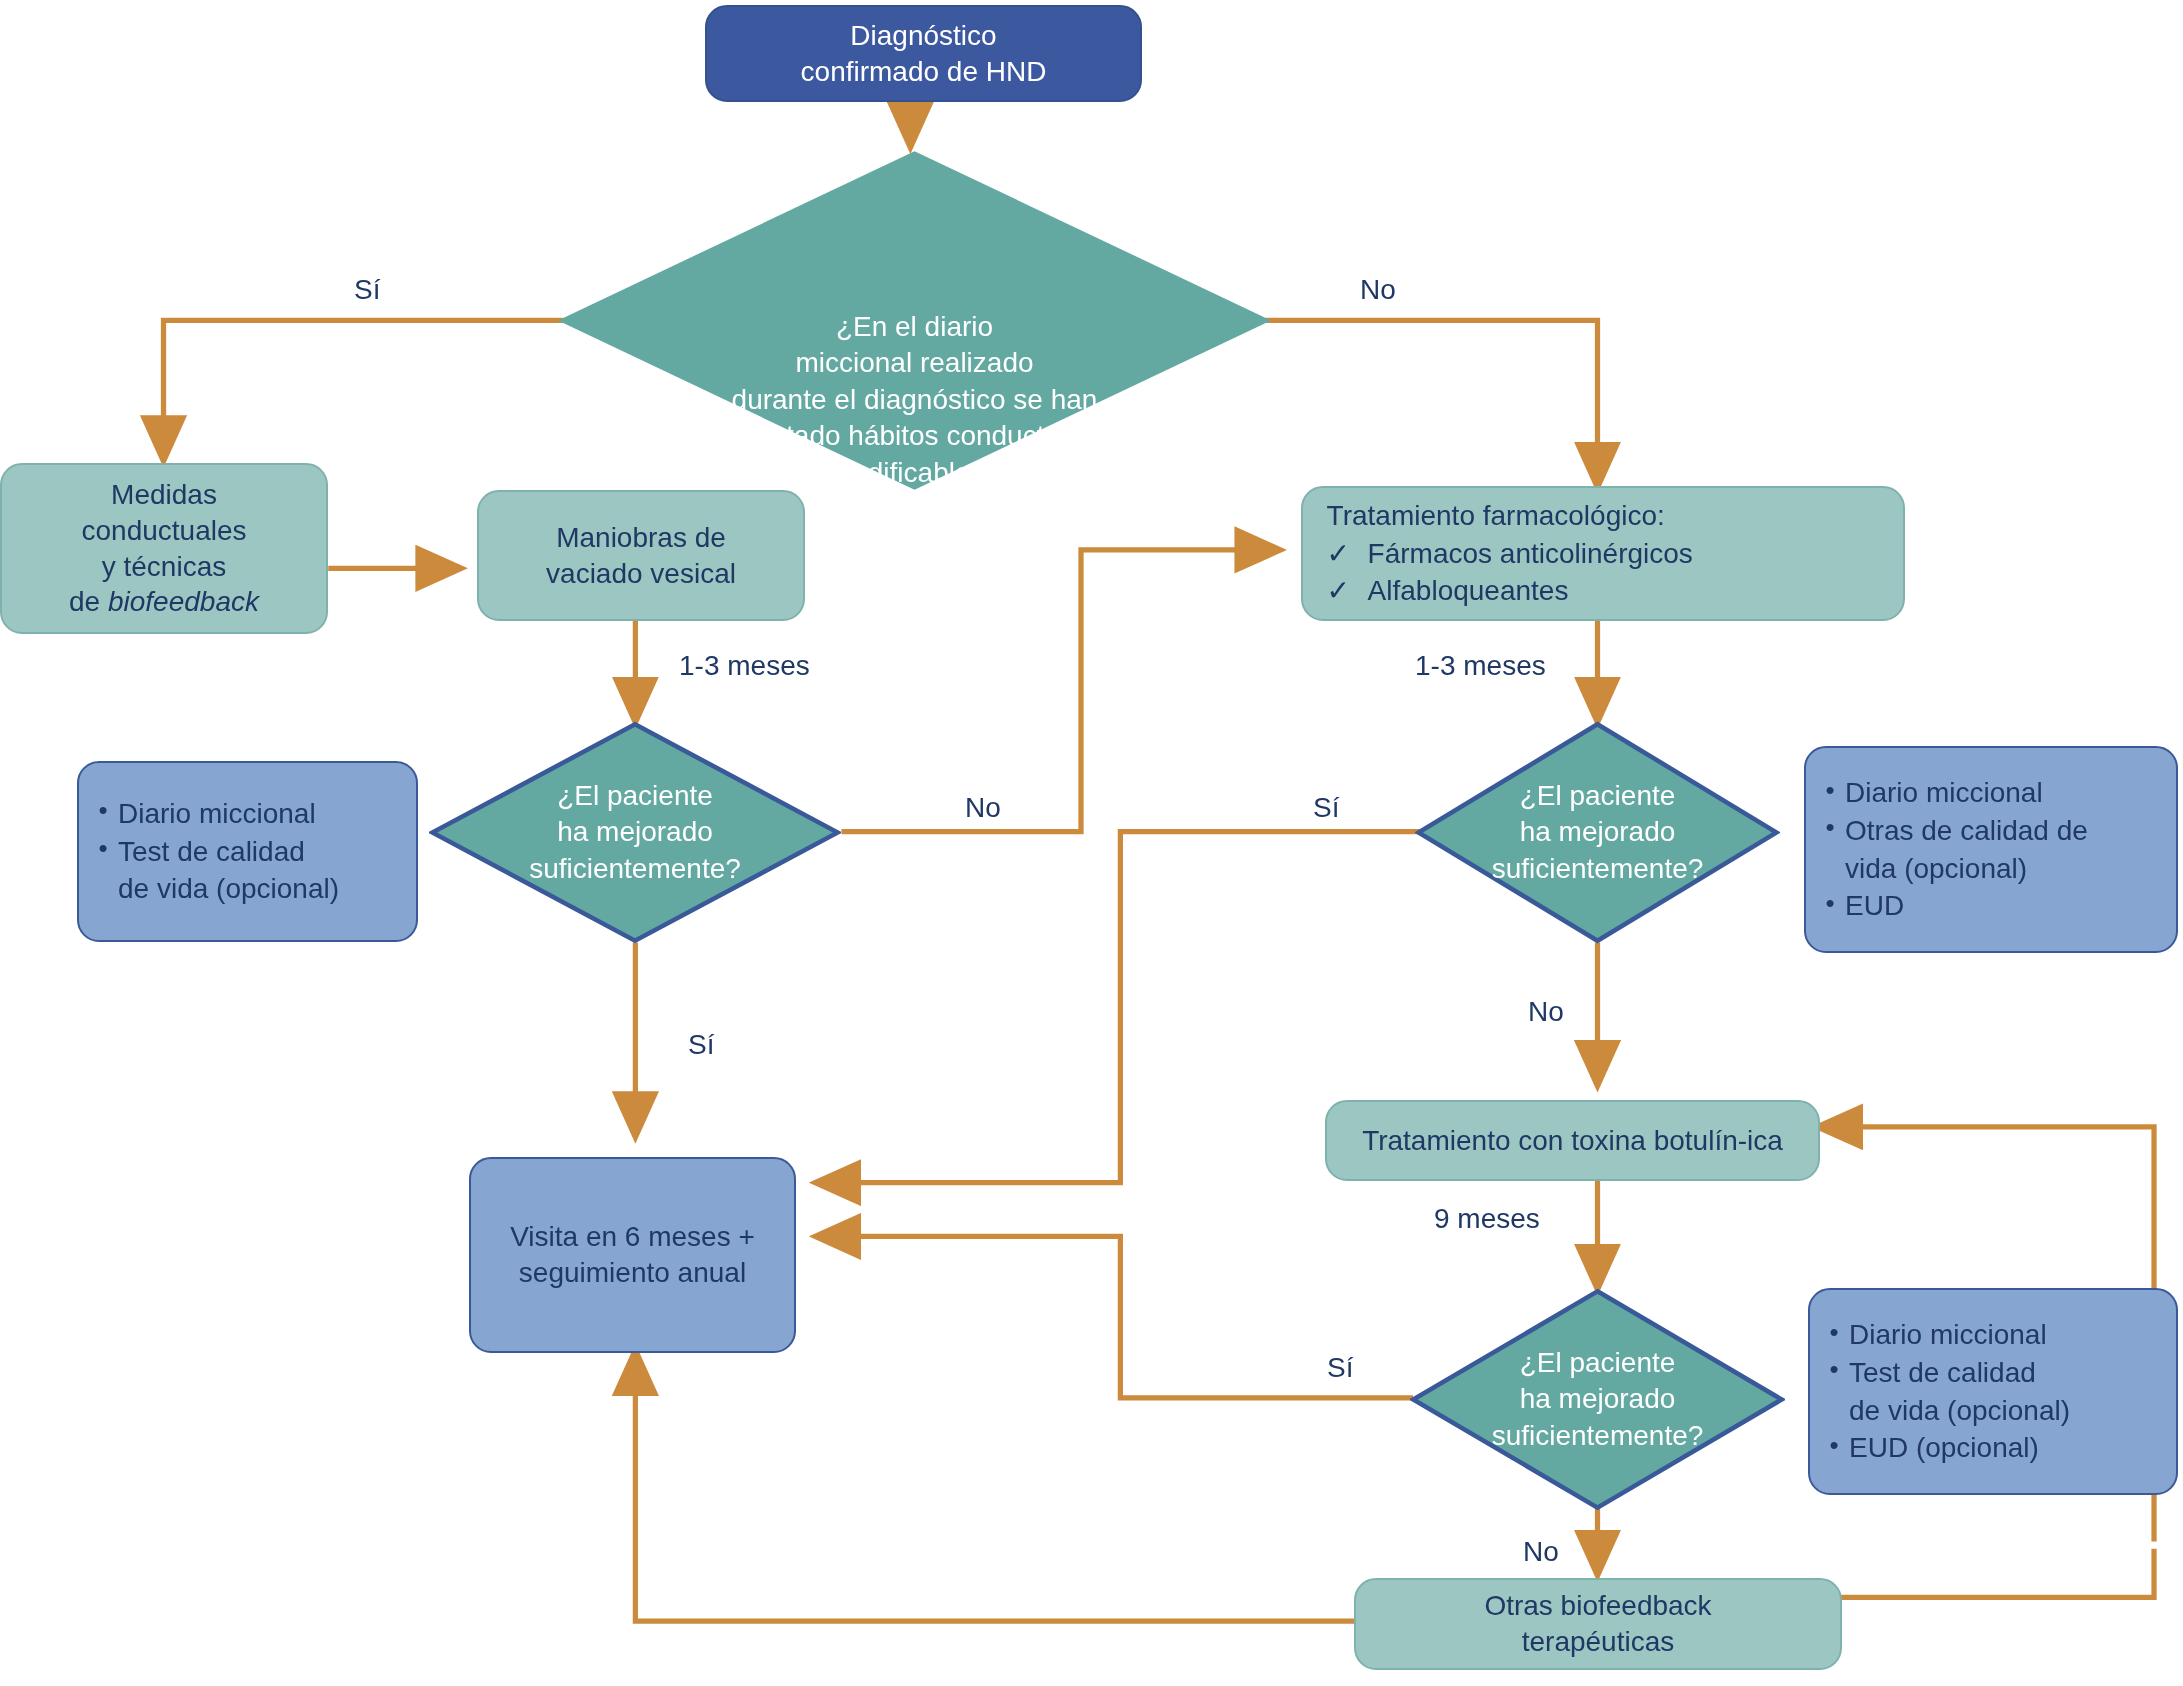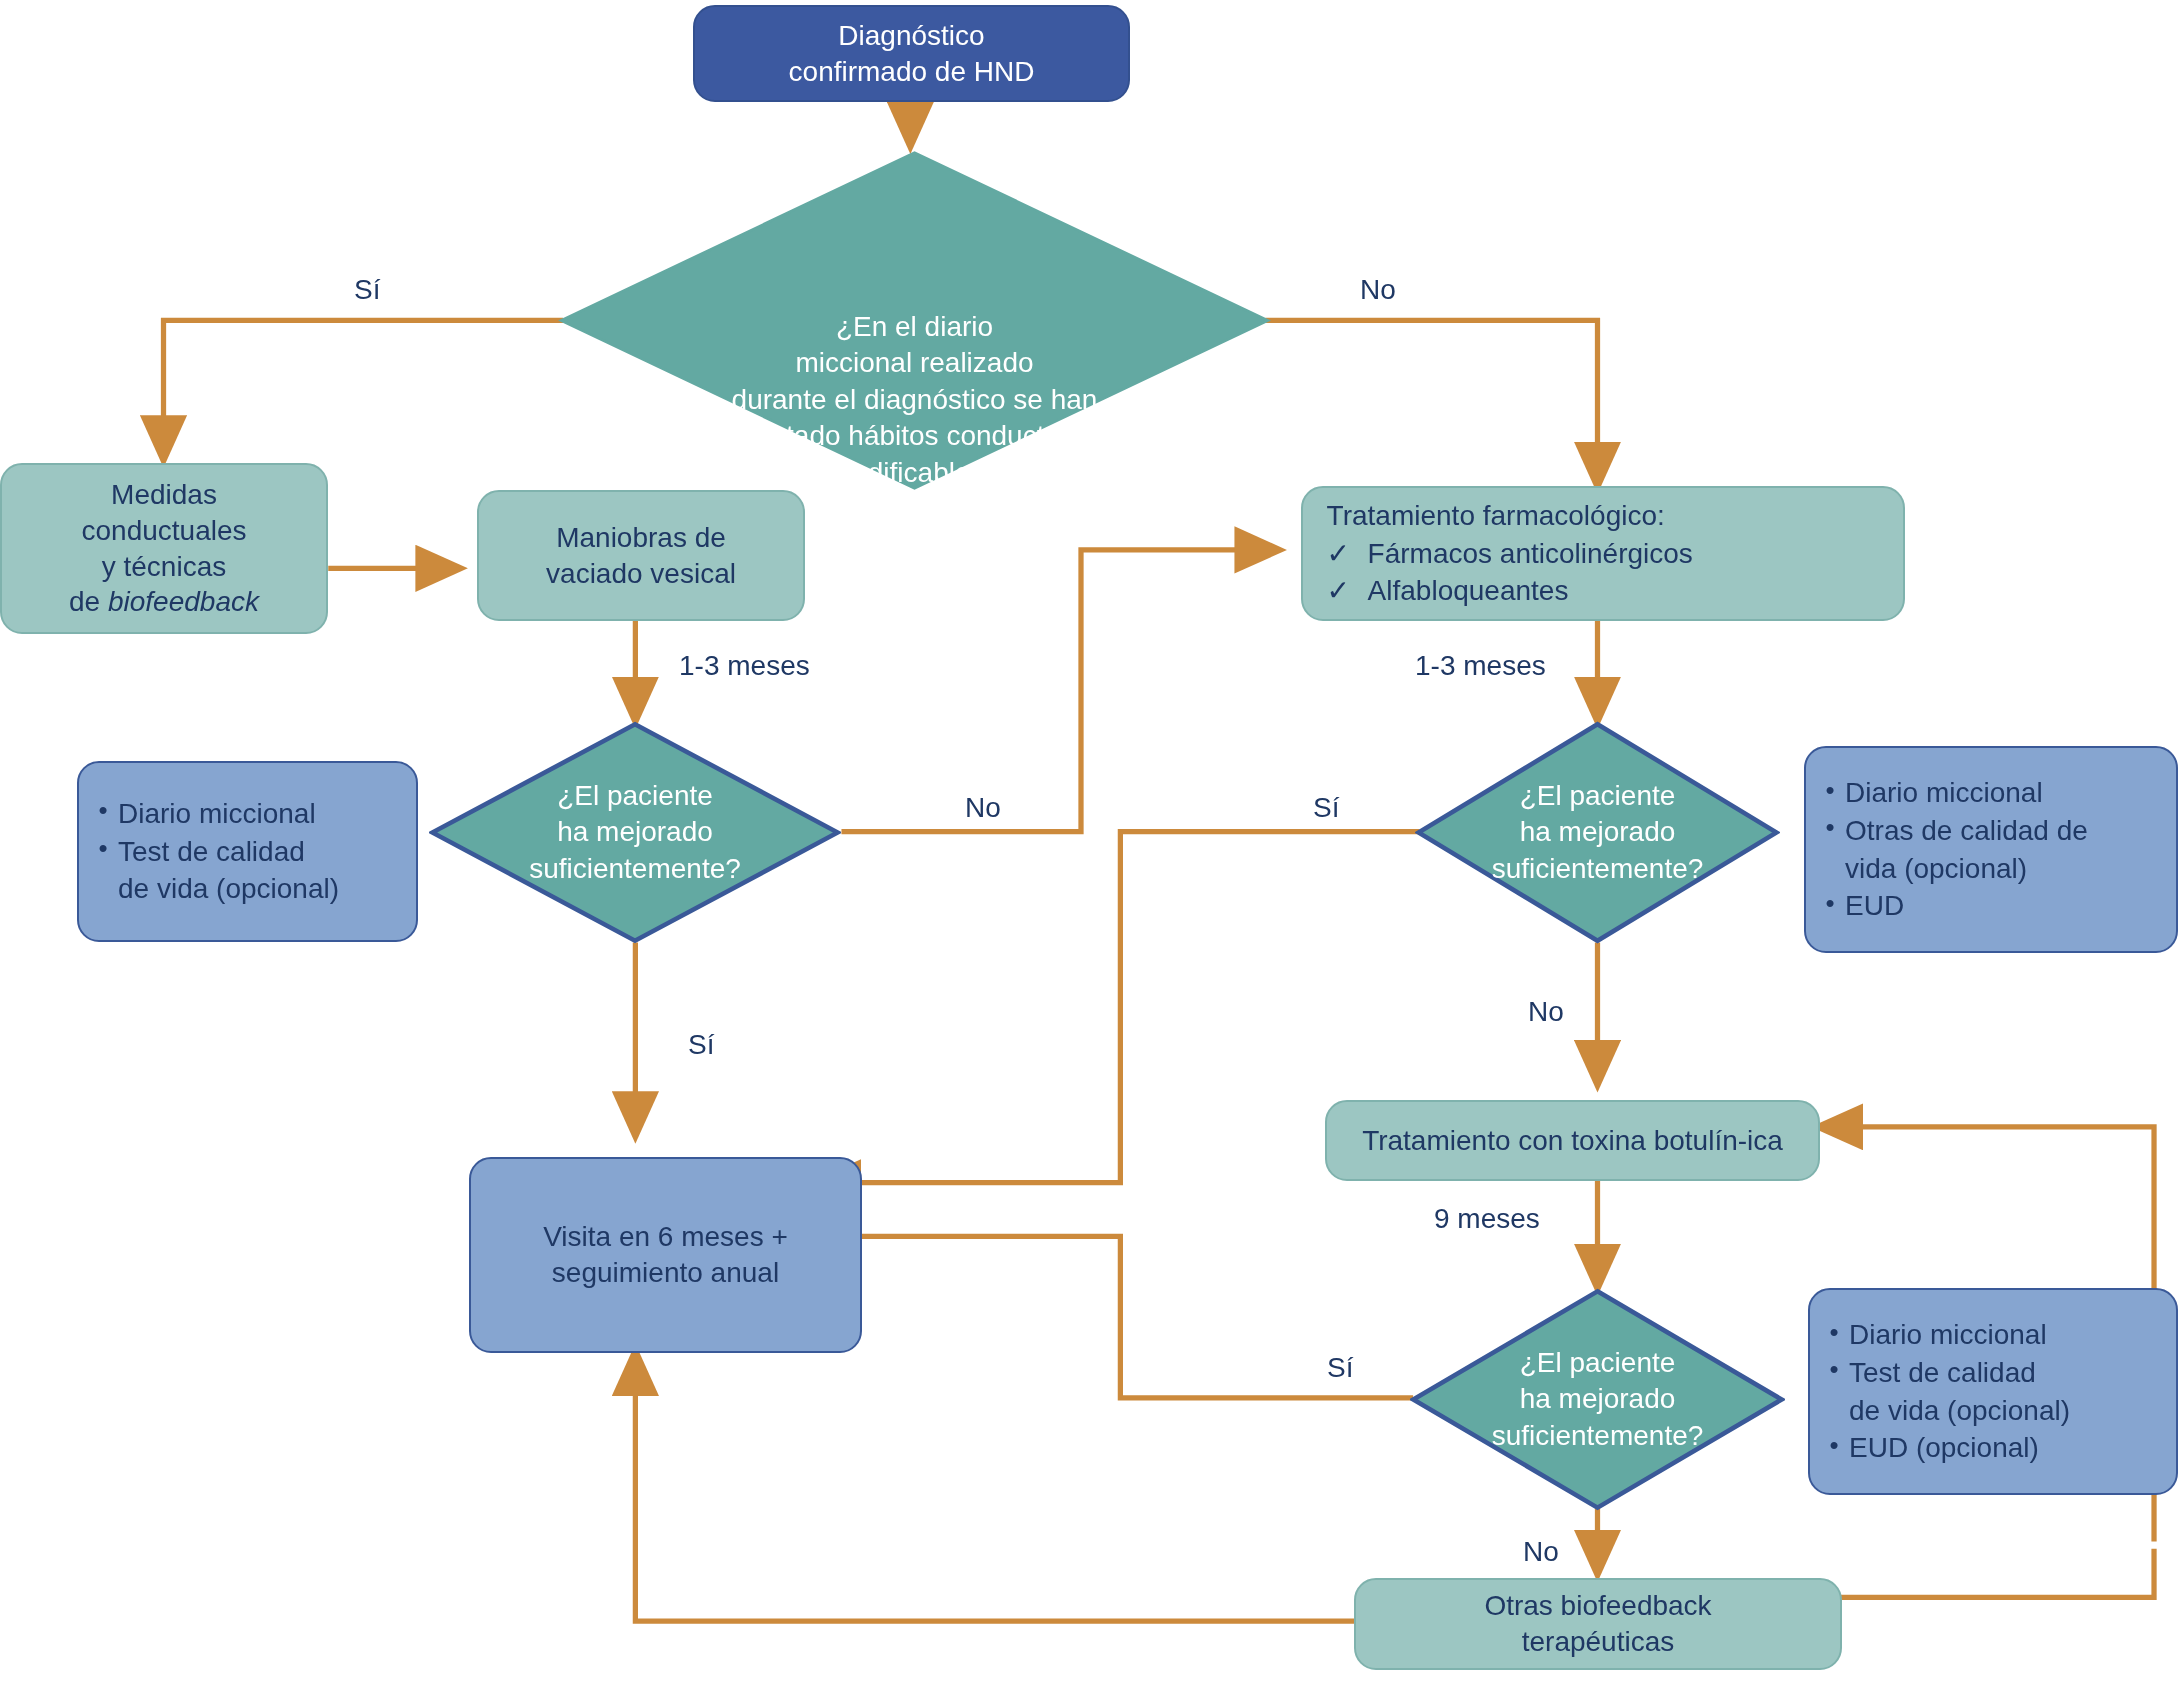--- a/index.html
+++ b/index.html
@@ -1,21 +1,21 @@
 <!DOCTYPE html>
 <html style="font-size:10.5px"><head>
 <meta charset="utf-8">
 <style>
   html,body{margin:0;padding:0;background:#ffffff;}
   body{font-family:"Liberation Sans", sans-serif;}
   #stage{position:relative;width:2183px;height:1686px;background:#ffffff;overflow:hidden;}
   .node{position:absolute;box-sizing:border-box;display:flex;align-items:center;justify-content:center;text-align:center;line-height:1.28;}
   .rbox{border-radius:22px;}
   
-  .start{background:#3c59a0;border:2px solid #33508f;color:#ffffff;font-size:28px;}
+  .start{background:#3c59a0;border:2px solid #33508f;color:#ffffff;font-size:28px;margin-left:12px;}
   
   .proc{background:#9cc6c2;border:2px solid #7fb2ad;color:#1f3864;font-size:28px;}
   
   .note{background:#86a5d0;border:2.6px solid #3a5998;color:#1f3864;font-size:28px;}
   .note .inner{width:100%;padding:0 17px;box-sizing:border-box;text-align:left;}
   .note ul{margin:0;padding:0;list-style:none;}
   .note li{position:relative;padding-left:22px;margin:2px 0;}
   .note li:before{content:"\2022";position:absolute;left:2.6px;top:-1.3px;font-size:26px;line-height:1.28;}
   .visit{background:#86a5d0;border:2.6px solid #3a5998;color:#1f3864;font-size:28px;}
   
@@ -174,21 +174,21 @@
     <div class="inner">
       <ul>
         <li>Diario miccional</li>
         <li>Otras de calidad de</li>
         <li class="cont" data-nobullet="true" style="list-style: none;">vida (opcional)</li>
         <li>EUD</li>
       </ul>
     </div>
   </div>
 
-  <div class="node rbox visit" style="left:469px;top:1157px;width:393px;height:196px;">
+  <div class="node rbox visit" style="left:469px;top:1157px;width:327px;height:196px;">
     <div>
       <div>Visita en 6 meses +</div>
       <div>seguimiento anual</div>
     </div>
   </div>
 
   <div class="node rbox proc" style="left:1325px;top:1088px;width:495px;height:81px;margin-top:12px;">
     <div>Tratamiento con toxina botulín-ica</div>
   </div>
 

